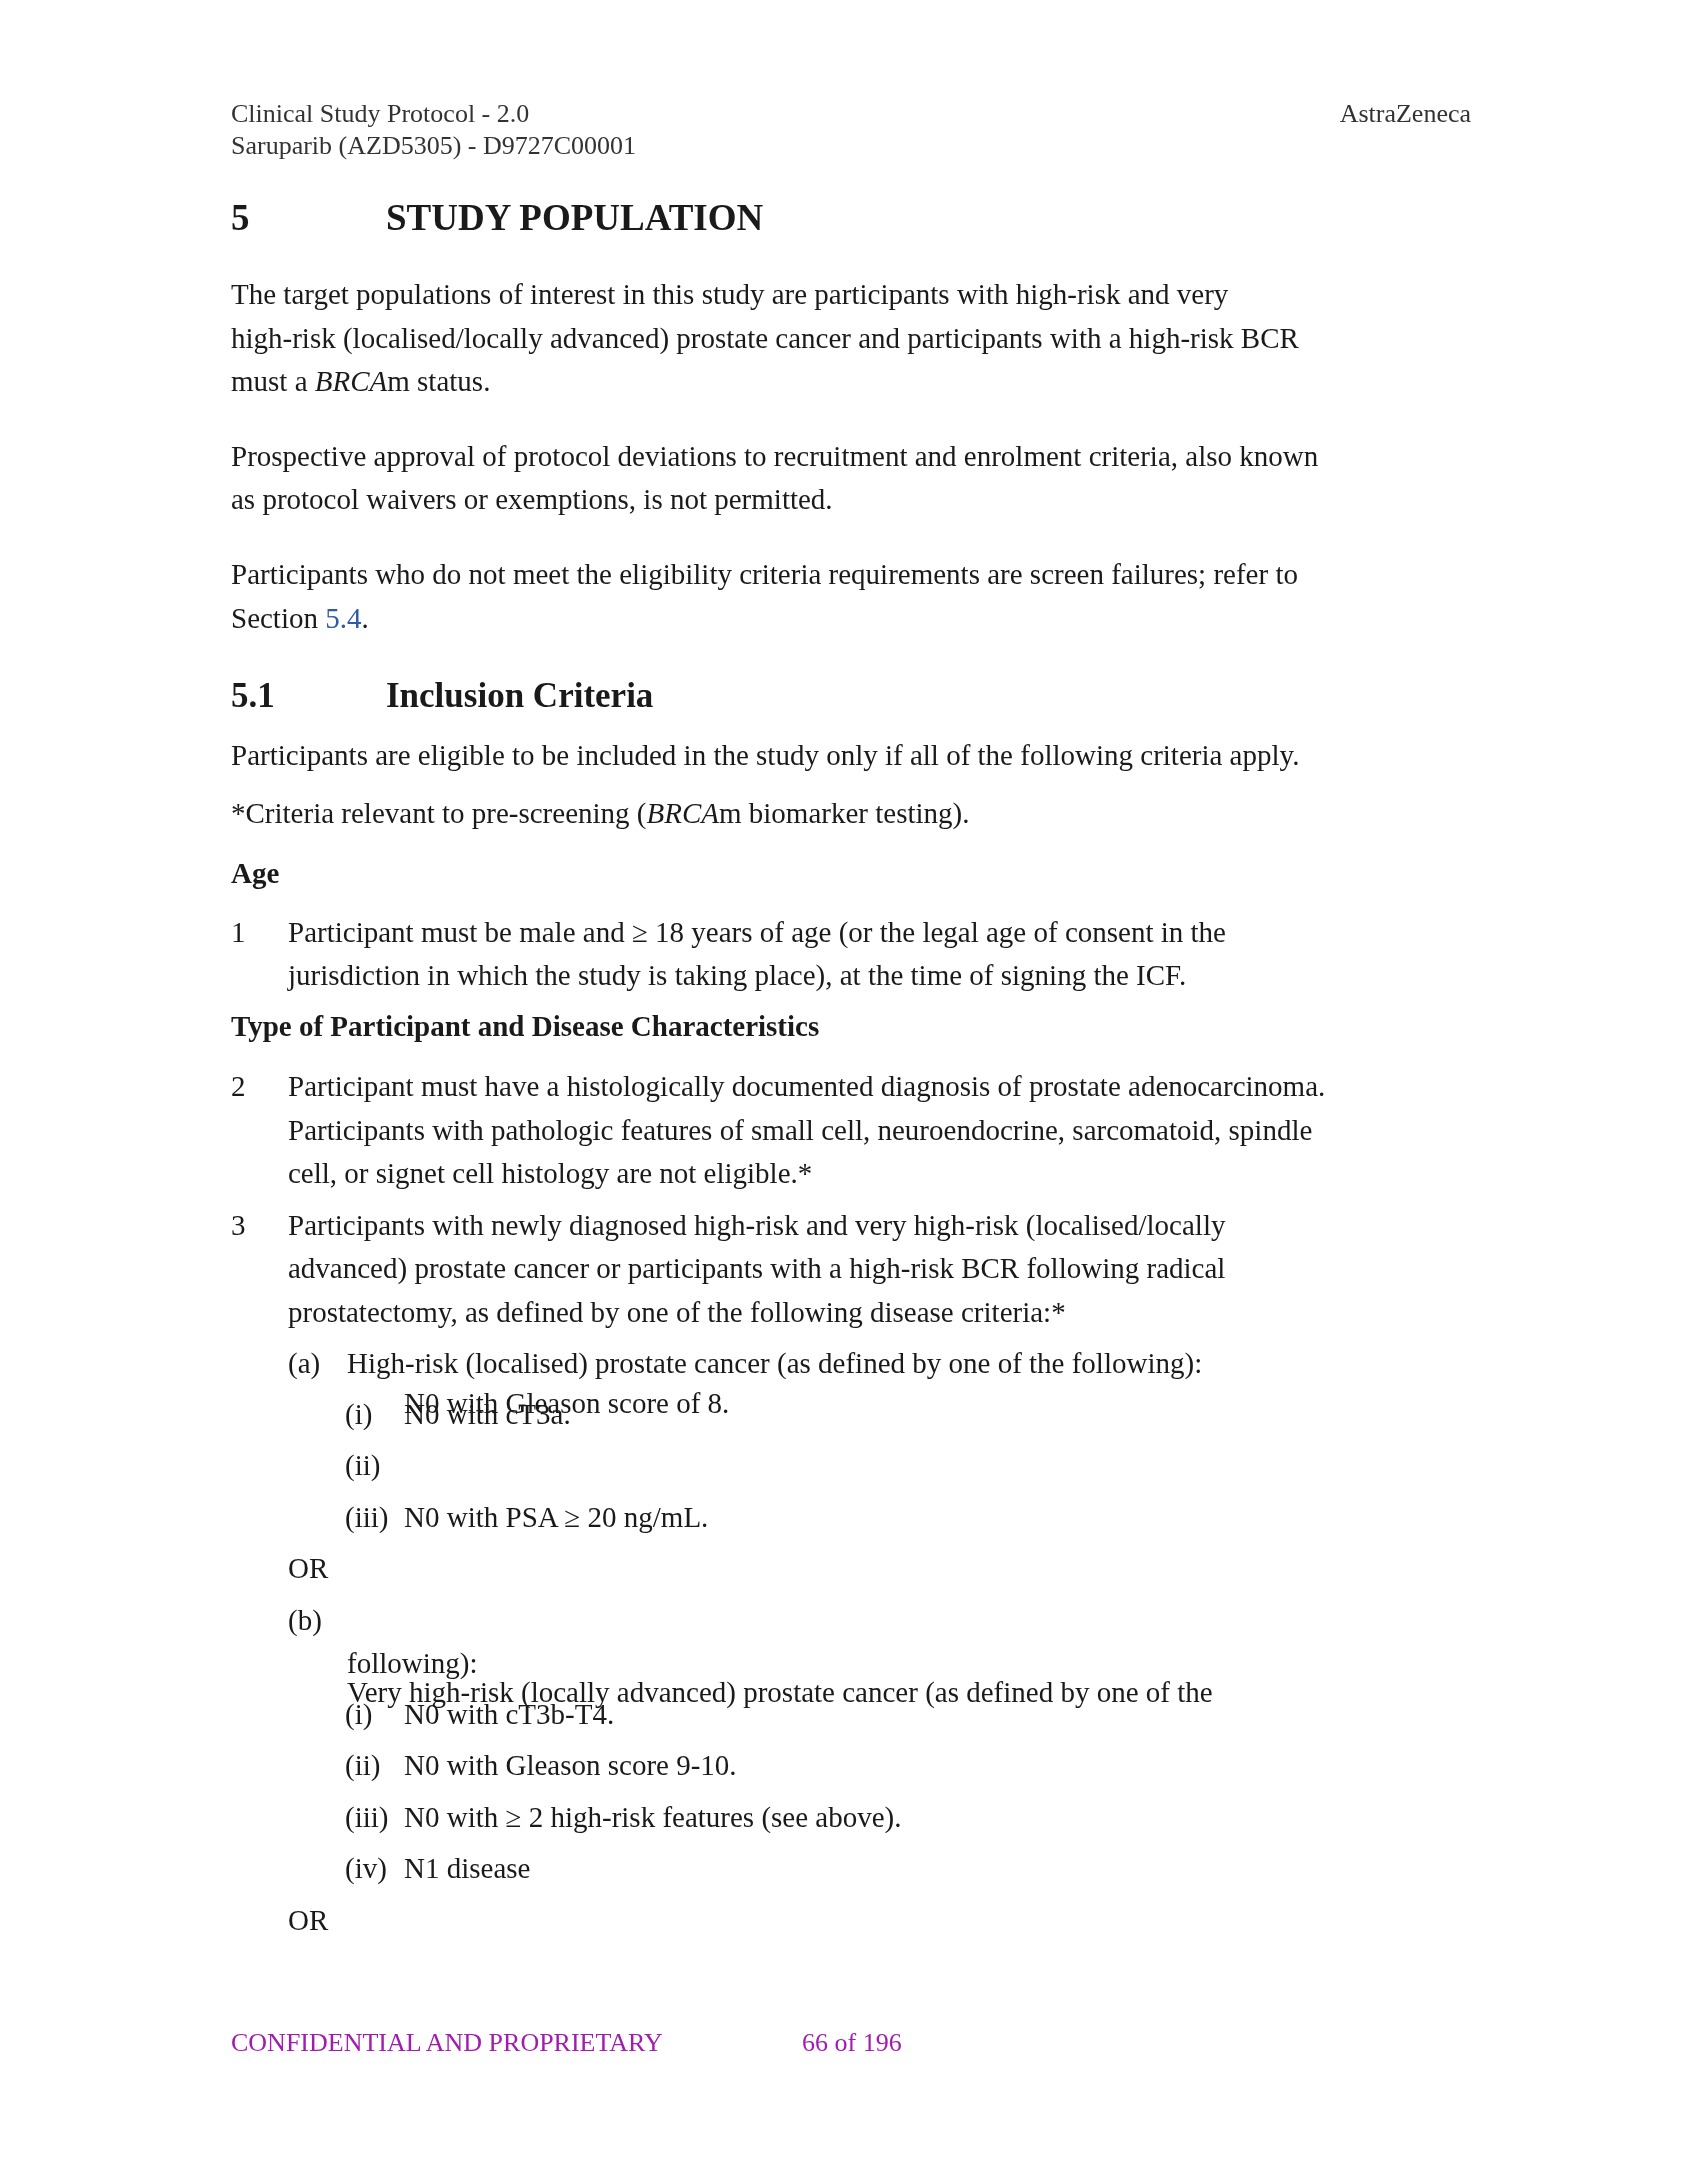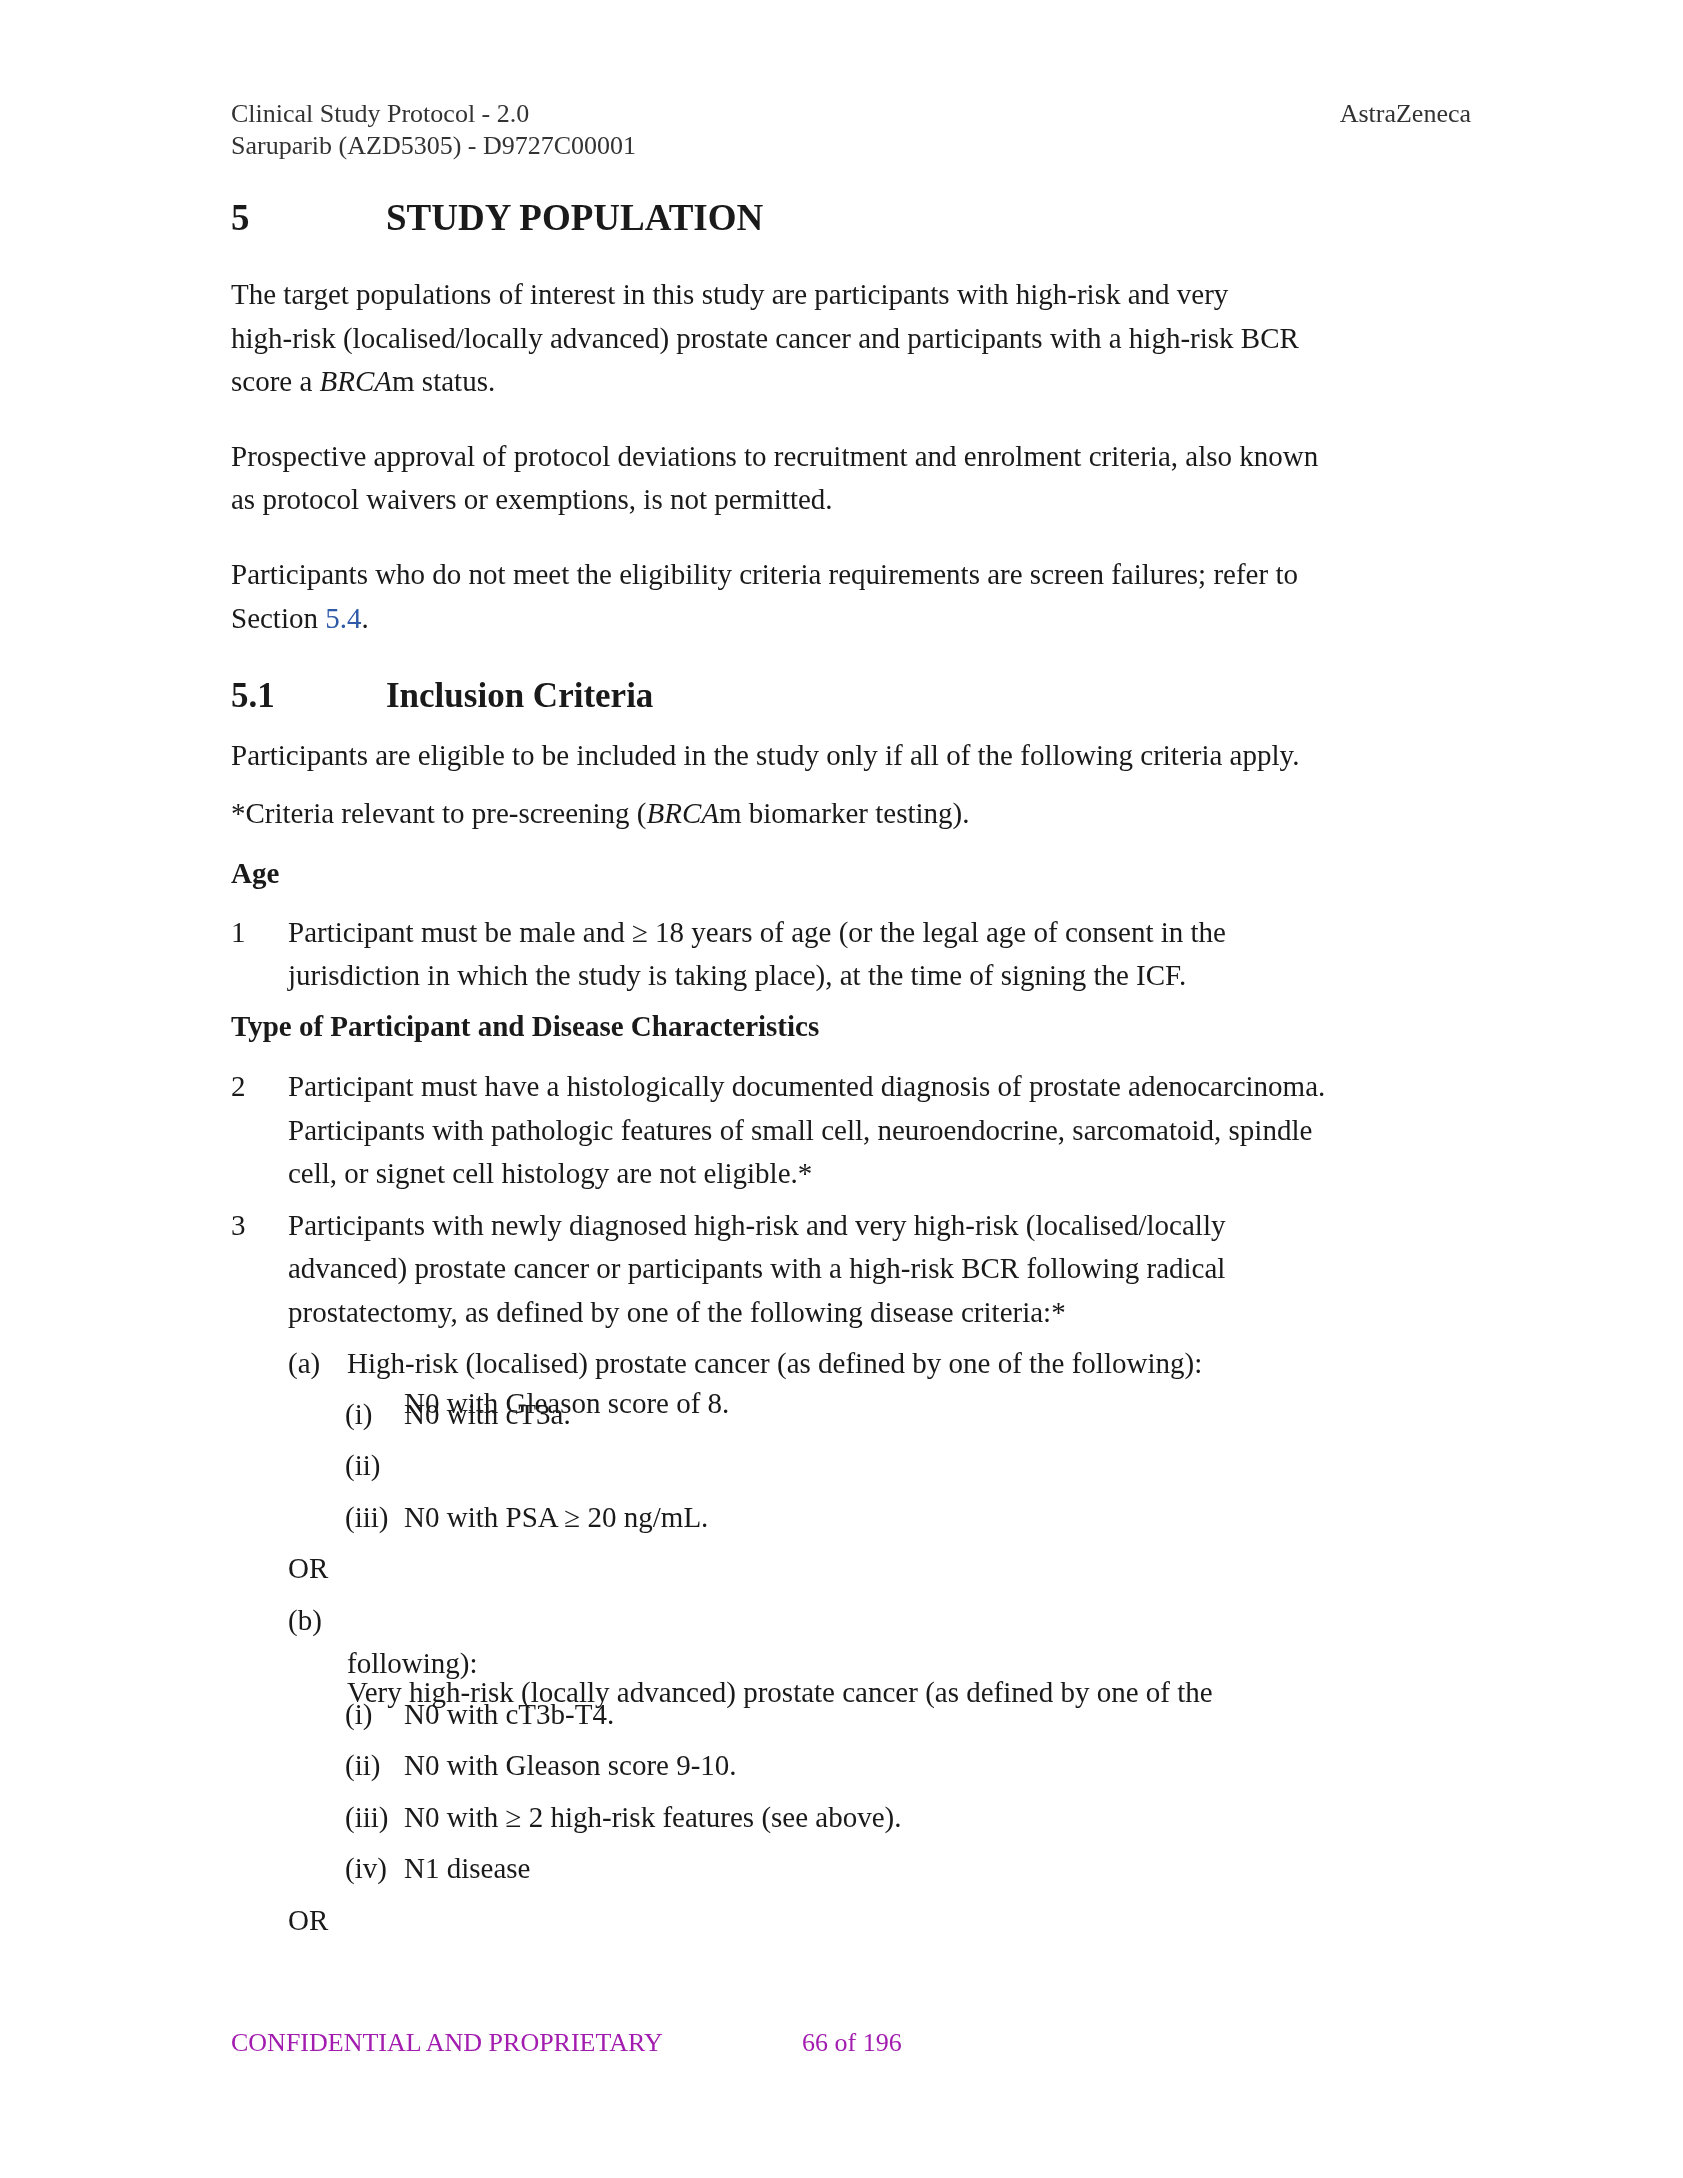--- a/index.html
+++ b/index.html
@@ -20,21 +20,21 @@
 
 <div class="abs hdr" style="left:231px;top:99px;">Clinical Study Protocol - 2.0</div>
 <div class="abs hdr" style="left:231px;top:131px;">Saruparib (AZD5305) - D9727C00001</div>
 <div class="abs hdr" style="right:212px;top:99px;">AstraZeneca</div>
 
 <div class="abs h1" style="left:231px;top:196px;">5</div>
 <div class="abs h1" style="left:386px;top:196px;">STUDY POPULATION</div>
 
 <div class="abs p" style="left:231px;top:272px;">The target populations of interest in this study are participants with high-risk and very</div>
 <div class="abs p" style="left:231px;top:316px;">high-risk (localised/locally advanced) prostate cancer and participants with a high-risk BCR</div>
-<div class="abs p" style="left:231px;top:359px;"><span>score a </span><i>BRCA</i><span>m status.</span></div>
+<div class="abs p" style="left:231px;top:359px;"><span>must a </span><i>BRCA</i><span>m status.</span></div>
 
 <div class="abs p" style="left:231px;top:434px;">Prospective approval of protocol deviations to recruitment and enrolment criteria, also known</div>
 <div class="abs p" style="left:231px;top:477px;">as protocol waivers or exemptions, is not permitted.</div>
 
 <div class="abs p" style="left:231px;top:552px;">Participants who do not meet the eligibility criteria requirements are screen failures; refer to</div>
 <div class="abs p" style="left:231px;top:596px;"><span>Section </span><span class="link">5.4</span><span>.</span></div>
 
 <div class="abs h2" style="left:231px;top:676px;">5.1</div>
 <div class="abs h2" style="left:386px;top:676px;">Inclusion Criteria</div>
 

